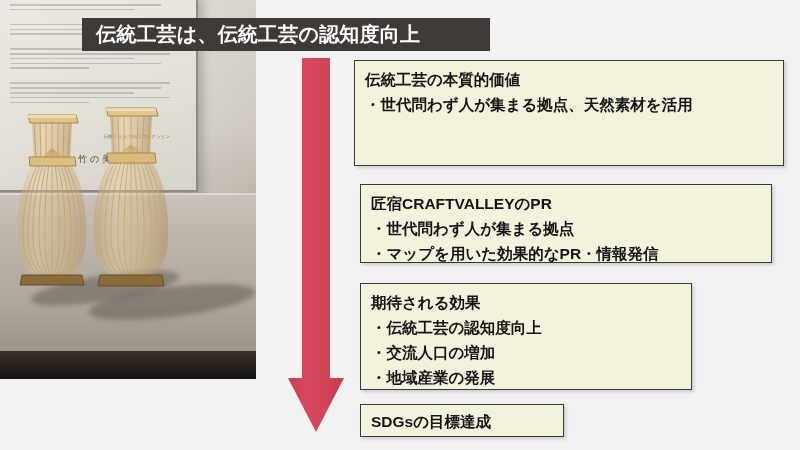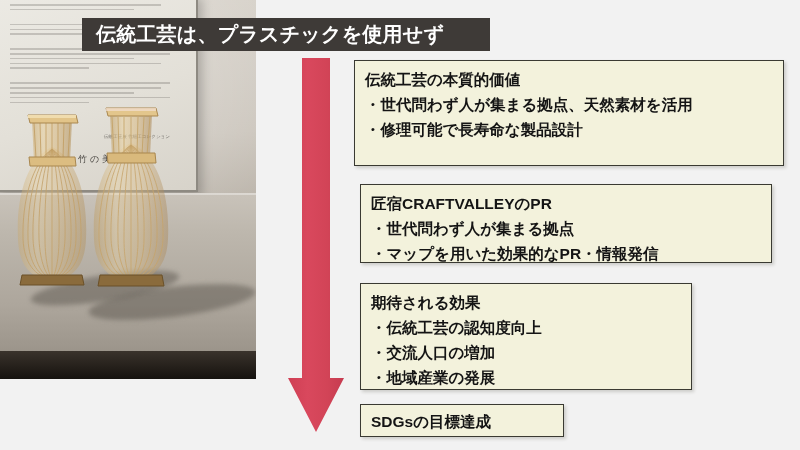--- a/index.html
+++ b/index.html
@@ -315,41 +315,40 @@
         <path d="M20 7 L70 7 L70 10 L20 10 Z" fill="#f1decf" opacity="0.75"></path>
         <path d="M21 52 L69 52 L70 62 L22 62 Z" fill="#d9b97c" stroke="#a9874f" stroke-width="1"></path>
         <path d="M14 174 L76 174 L78 185 L12 185 Z" fill="#8a6b3c" stroke="#6b5129" stroke-width="1"></path>
       </svg>
     </div>
 
     <div class="photo-floor"></div>
   </div>
 
   <div class="title-bar">
-    <span class="title-text">伝統工芸は、プラスチックを使用せず</span>
+    <span class="title-text">伝統工芸は、伝統工芸の認知度向上</span>
   </div>
 
   <div class="arrow">
     <svg viewBox="0 0 56 374" preserveAspectRatio="none">
       <defs>
         <linearGradient id="arrGrad" x1="0" y1="0" x2="1" y2="0">
           <stop offset="0%" stop-color="#cf3f54"></stop>
           <stop offset="35%" stop-color="#d9485d"></stop>
           <stop offset="70%" stop-color="#d24457"></stop>
           <stop offset="100%" stop-color="#c63b50"></stop>
         </linearGradient>
       </defs>
       <polygon points="14,0 42,0 42,320 56,320 28,374 0,320 14,320" fill="url(#arrGrad)"></polygon>
     </svg>
   </div>
 
   <div class="box" id="box1">
     <div class="line">伝統工芸の本質的価値</div>
     <div class="line">・世代問わず人が集まる拠点、天然素材を活用</div>
-    <div class="line">・修理可能で長寿命な製品設計</div>
   </div>
 
   <div class="box" id="box2">
     <div class="line">匠宿CRAFTVALLEYのPR</div>
     <div class="line">・世代問わず人が集まる拠点</div>
     <div class="line">・マップを用いた効果的なPR・情報発信</div>
   </div>
 
   <div class="box" id="box4">
     <div class="line">SDGsの目標達成</div>

